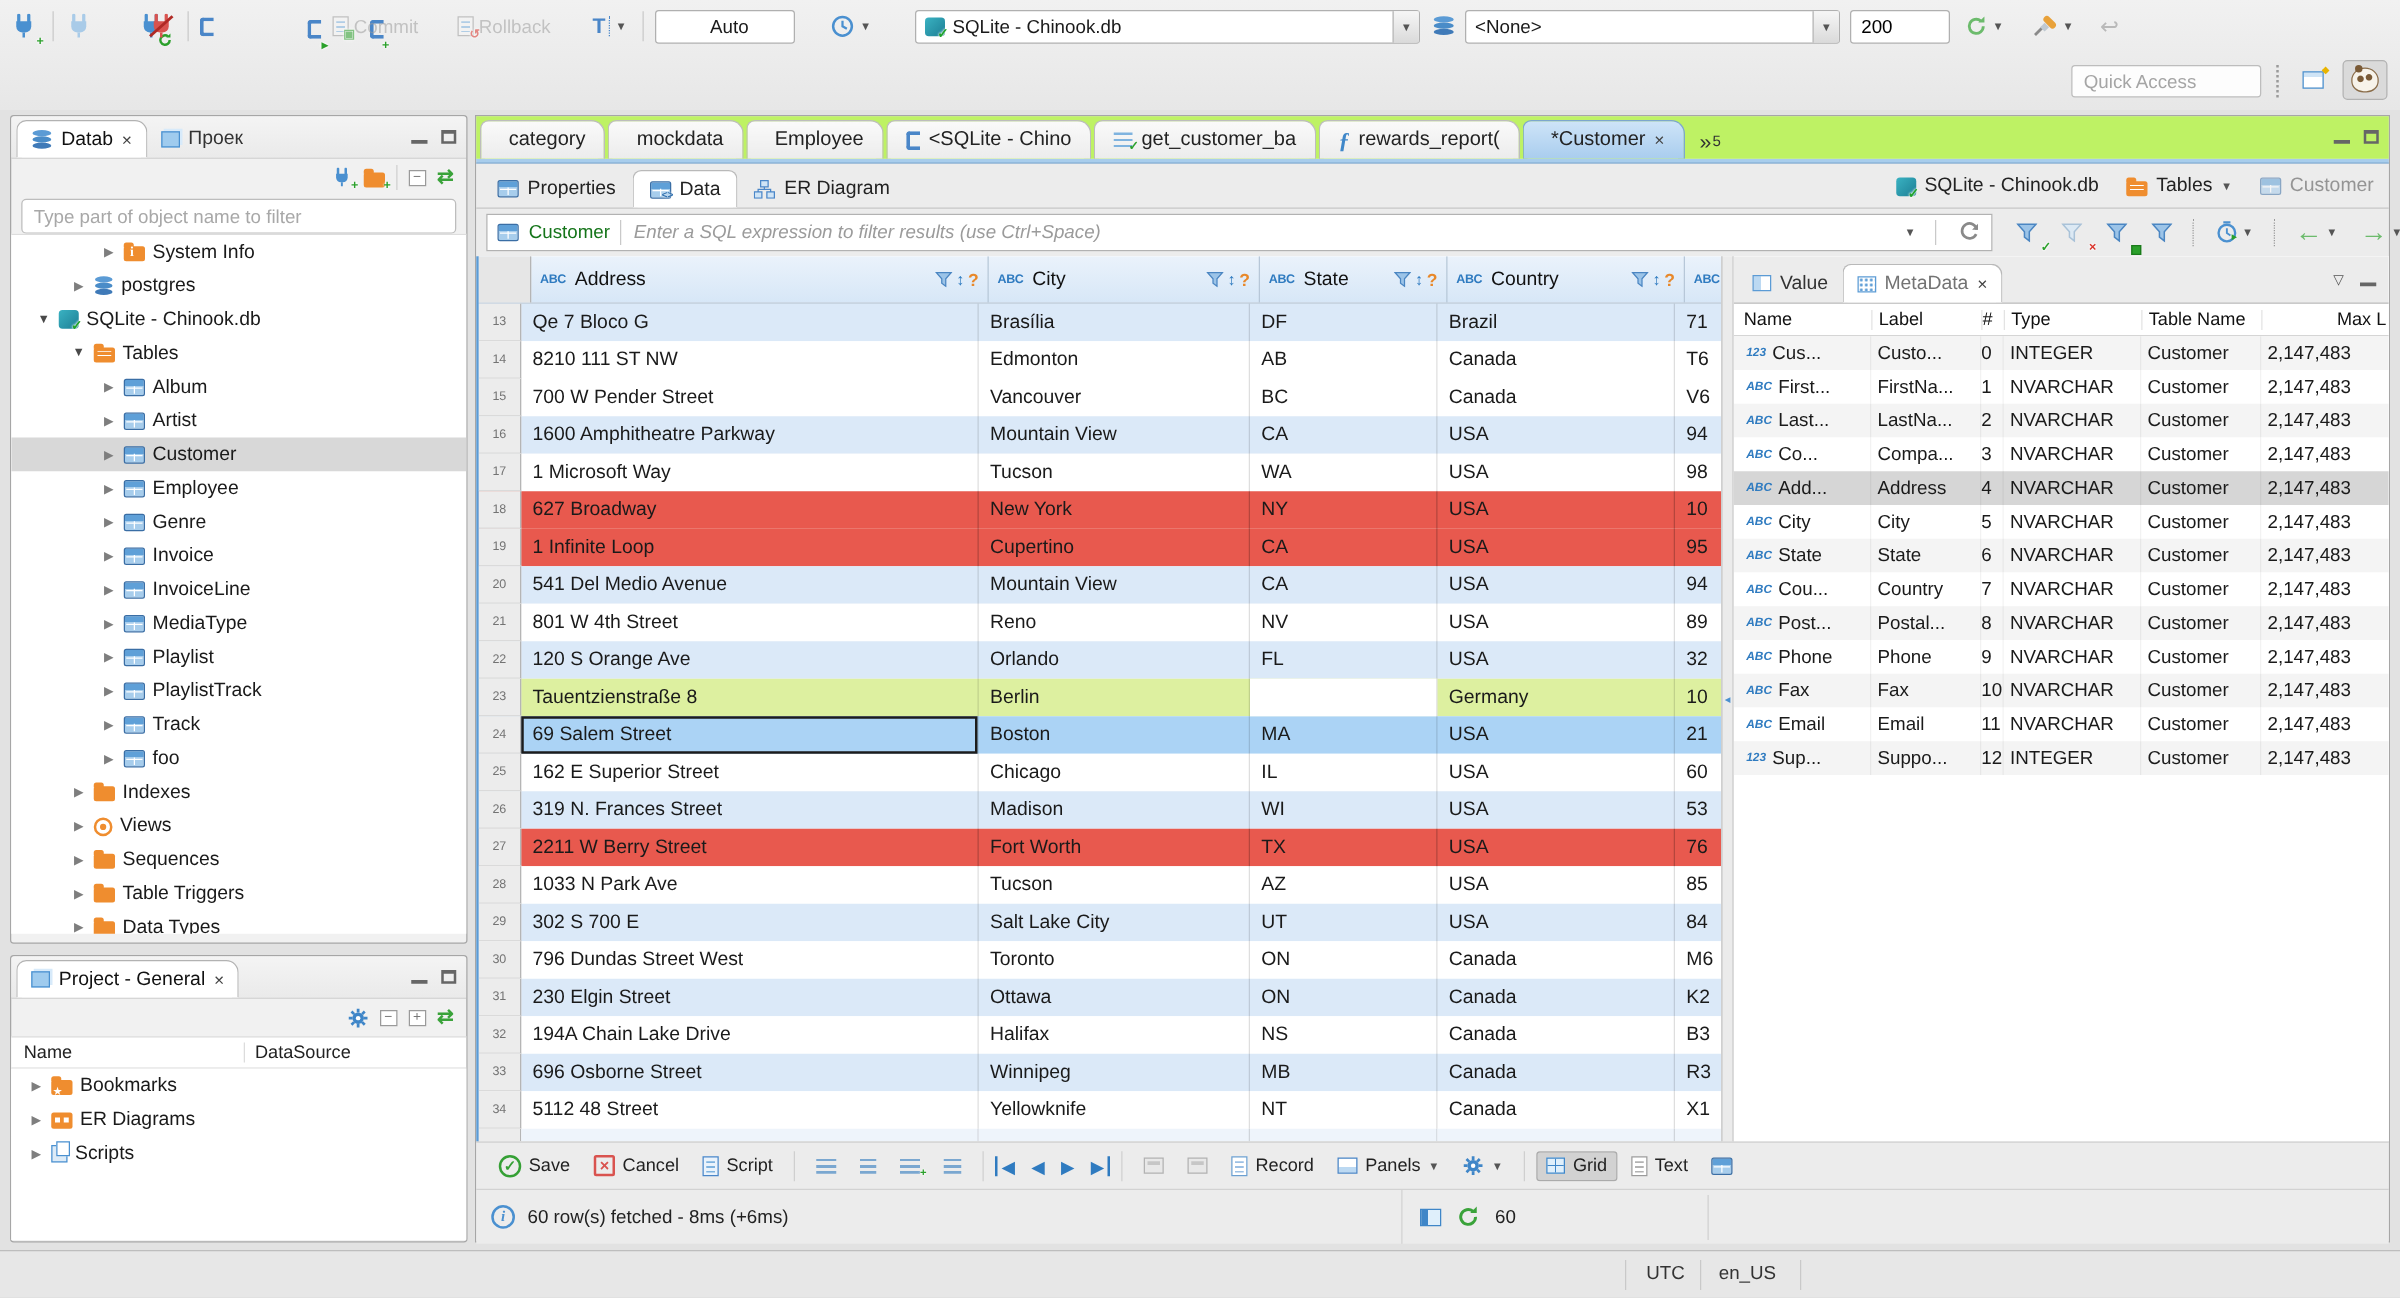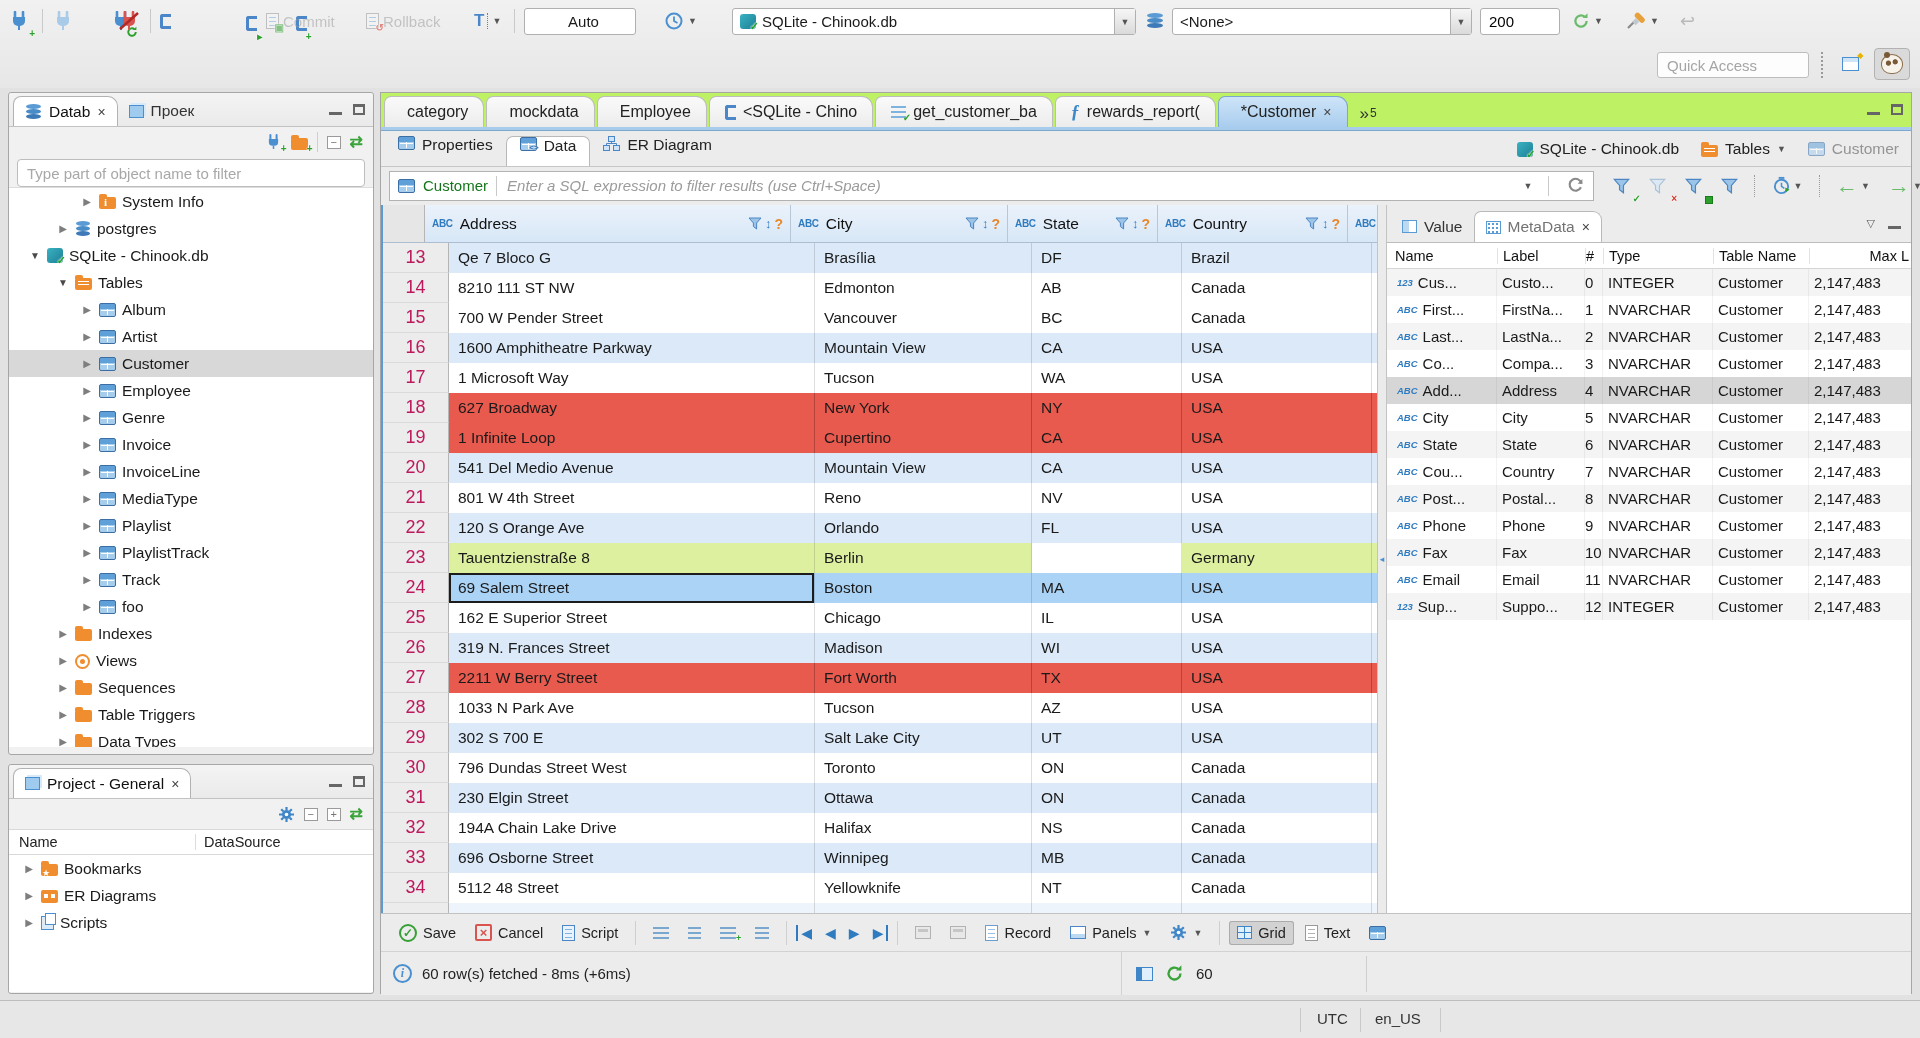--- a/index.html
+++ b/index.html
@@ -118,21 +118,21 @@
   .tic-script{width:15px;height:12px;background:repeating-linear-gradient(#7fb3df 0 2px,transparent 2px 5px);position:relative}
   .tic-script::after{content:"✓";position:absolute;right:-5px;bottom:-5px;color:#2ba02b;font-weight:bold;font-size:10px}
   .tic-fn{color:#3f87c9;font-style:italic;font-weight:bold;font-size:18px;font-family:"Liberation Serif",serif;line-height:14px}
   .tic-fn::before{content:"ƒ"}
   .ovf{margin:0 12px 7px 10px;font-size:15px;color:#333;display:flex;align-items:flex-end;gap:1px}
   .ovf::before{content:"»";font-size:17px;line-height:13px}
   .ovf .n{font-size:12px}
   .blueband{height:4px;background:#a8cdec;border-bottom:1px solid #7da7cd}
 
   .rtabrow{height:36px;display:flex;align-items:flex-end;background:#ececec;border-bottom:1px solid #c6c6c6;padding-left:4px;position:relative}
-  .rtab{display:flex;align-items:flex-start;gap:7px;height:30px;padding:0 13px;font-size:15.5px;color:#222;border-radius:7px 7px 0 0;white-space:nowrap}
+  .rtab{display:flex;align-items:center;gap:7px;height:30px;padding:0 13px;font-size:15.5px;color:#222;border-radius:7px 7px 0 0;white-space:nowrap}
   .rtab.active{background:#fff;border:1px solid #b9b9b9;border-bottom:none}
   .dbadge{position:absolute;right:-3px;bottom:-2px;color:#2f6fae;font-size:8px;font-weight:bold;text-shadow:0 0 2px #fff}
   .crumbs{position:absolute;right:12px;top:0;height:36px;display:flex;align-items:center;gap:7px;font-size:15.5px;color:#222}
   .crumbs .muted{color:#949494}
   .crumbs .gap{width:8px}
 
   .fbar{height:38px;display:flex;align-items:center;padding:3px 8px 4px;gap:6px;background:#ececec}
   .finput{width:1205px;height:30px;background:#fff;border:1px solid #b2b2b2;display:flex;align-items:center;padding-left:8px;gap:8px;flex:none}
   .ftable{color:#15751a}
   .fdiv{width:1px;height:20px;background:#c9c9c9}
@@ -157,21 +157,21 @@
   .hc-extra{flex:1;border-right:none}
   .kbadge{color:#2f7bc0;font-weight:700;font-size:10px;letter-spacing:-.3px;flex:none}
   .hname{font-size:15.5px;color:#111;white-space:nowrap}
   .hicons{margin-left:auto;display:flex;align-items:center;gap:3px;flex:none}
   .ud{color:#2f7bc0;font-size:13px;font-weight:bold}
   .ud::before{content:"↕"}
   .qm{color:#e8882a;font-weight:bold;font-size:14px}
   .qm::before{content:"?"}
 
   .grow{display:flex;height:30px;line-height:29px;font-size:15.5px;background:#fff}
-  .gnum{width:66px;flex:none;text-align:center;background:#ececec;border-right:1px solid #b5b5b5;border-bottom:1px solid #dadada;font-size:18px;color:#be185d}
+  .gnum{width:34px;flex:none;text-align:center;background:#ececec;border-right:1px solid #b5b5b5;border-bottom:1px solid #dadada;font-size:10px;color:#737373}
   .gc{padding:0 9px;border-right:1px solid rgba(0,0,0,.13);white-space:nowrap;overflow:hidden;flex:none}
   .c-address{width:366px}.c-city{width:217px}.c-state{width:150px}.c-country{width:190px}
   .c-extra{flex:1;border-right:none}
   .rv-alt{background:#dbe9f8}
   .rv-red{background:#e8594e}
   .rv-red .gc{border-right-color:rgba(0,0,0,.22)}
   .rv-green{background:#ddf0a0}
   .rv-green .c-state{background:#fff}
   .rv-selected{background:#abd3f5}
   .rv-selected .c-address{box-shadow:inset 0 0 0 2px #1c1c1c}

